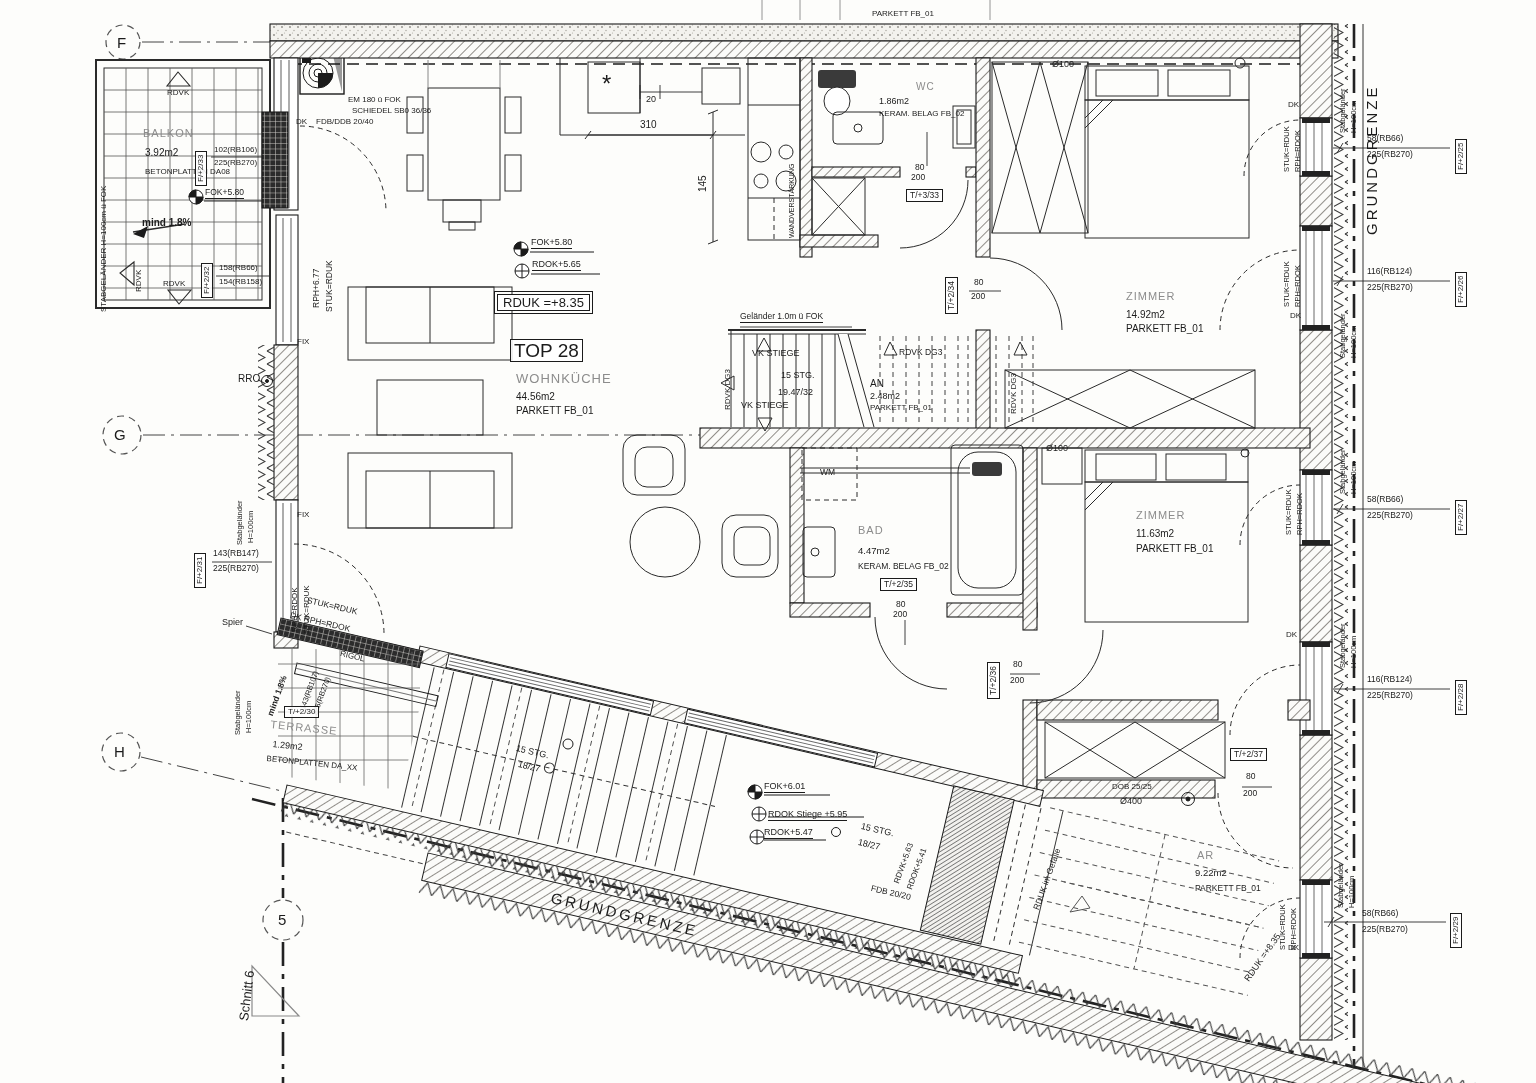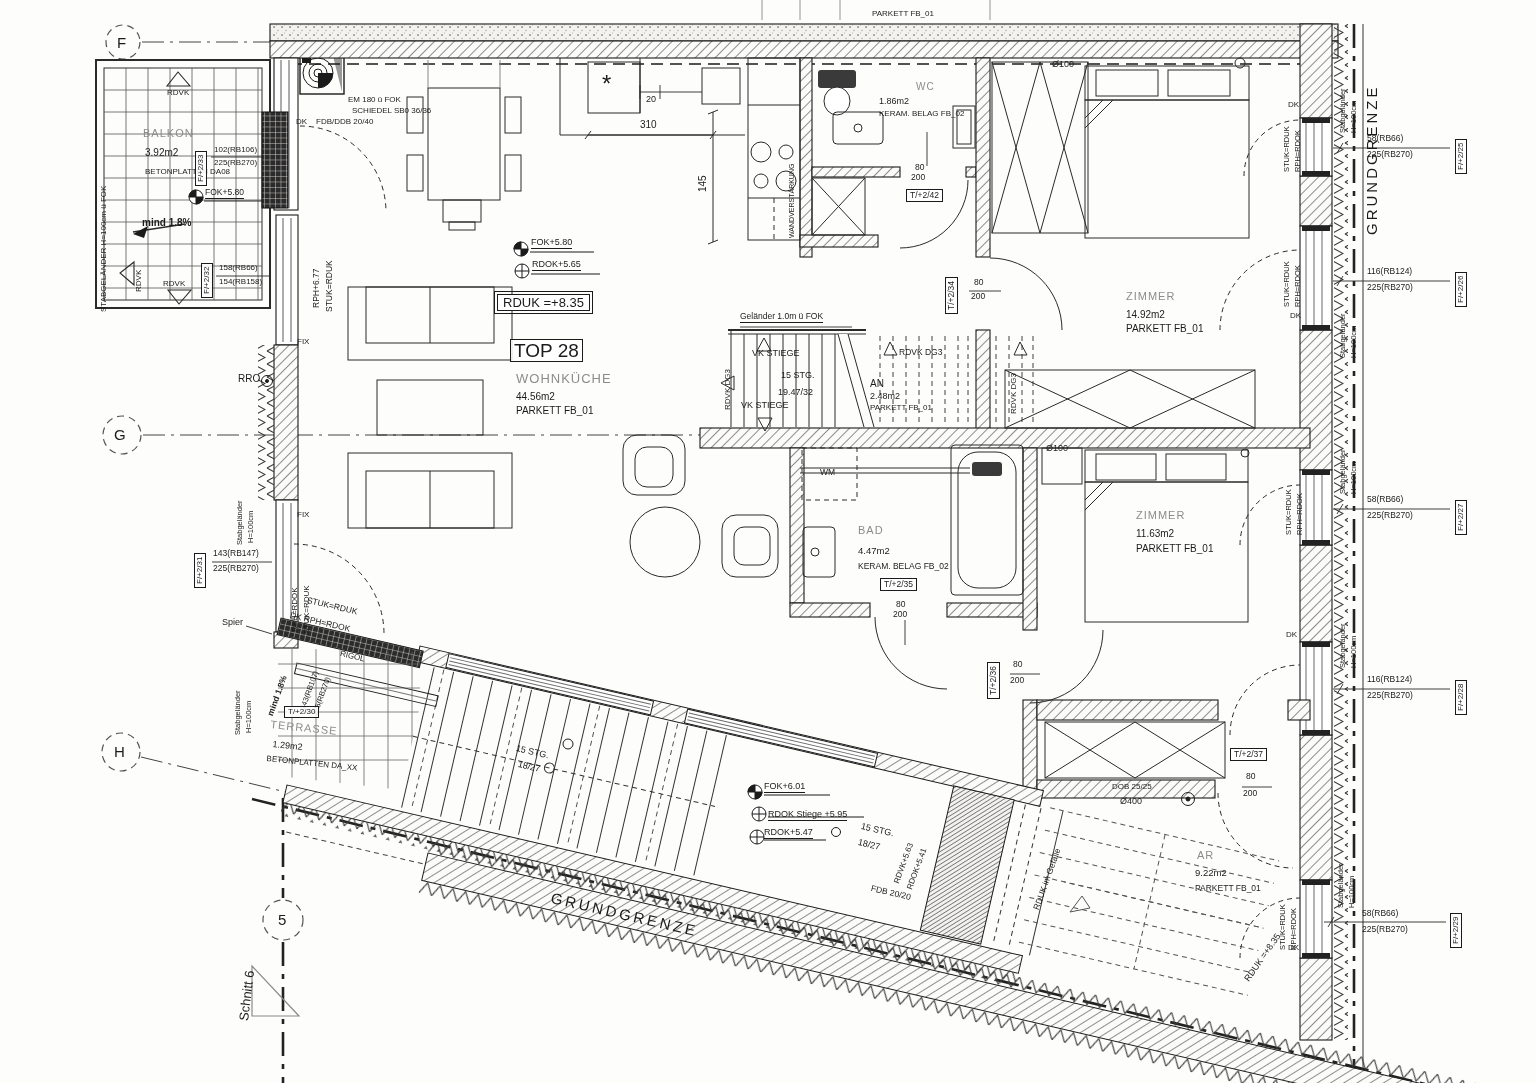--- a/index.html
+++ b/index.html
@@ -595,21 +595,21 @@
 <span class="L s8 v" style="left:1010px;top:414px">RDVK DG3</span>
 <span class="L s10" style="left:870px;top:379px">AN</span>
 <span class="L s9" style="left:870px;top:392px">2.48m2</span>
 <span class="L s8" style="left:870px;top:404px">PARKETT FB_01</span>
 
 <span class="L s10 g" style="left:916px;top:82px">WC</span>
 <span class="L s9" style="left:879px;top:97px">1.86m2</span>
 <span class="L s8" style="left:879px;top:110px">KERAM. BELAG FB_02</span>
 <span class="L s85" style="left:915px;top:163px">80</span>
 <span class="L s85" style="left:911px;top:173px">200</span>
-<span class="L s85 box" style="left:906px;top:189px">T/+2/42</span>
+<span class="L s85 box" style="left:906px;top:189px">T/+3/33</span>
 <span class="L s9" style="left:1052px;top:60px">Ø100</span>
 
 <span class="L s85 v box" style="left:945px;top:314px">T/+2/34</span>
 <span class="L s85" style="left:974px;top:278px">80</span>
 <span class="L s85" style="left:971px;top:292px">200</span>
 
 <span class="L s12 g" style="left:1126px;top:291px">ZIMMER</span>
 <span class="L s10" style="left:1126px;top:310px">14.92m2</span>
 <span class="L s10" style="left:1126px;top:324px">PARKETT FB_01</span>
 

